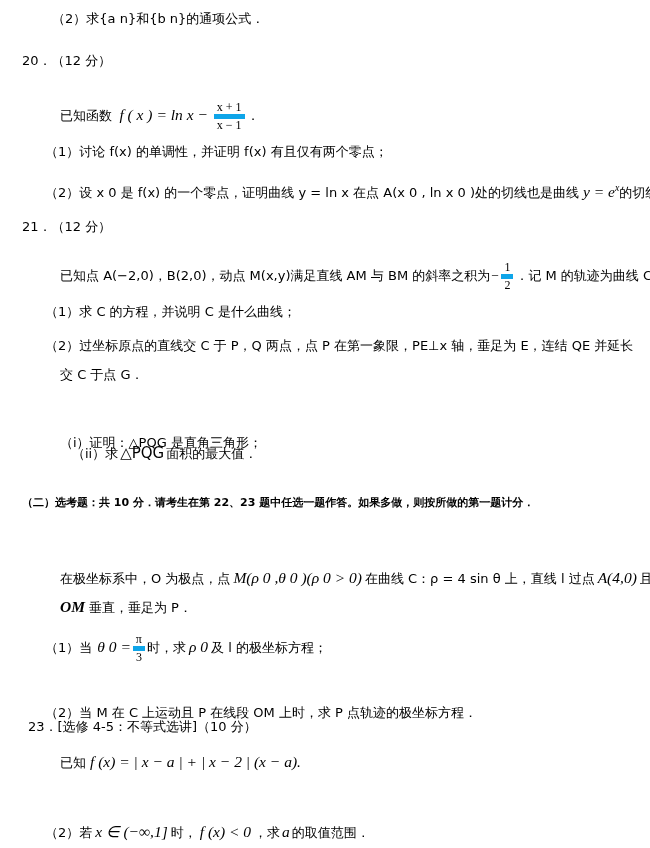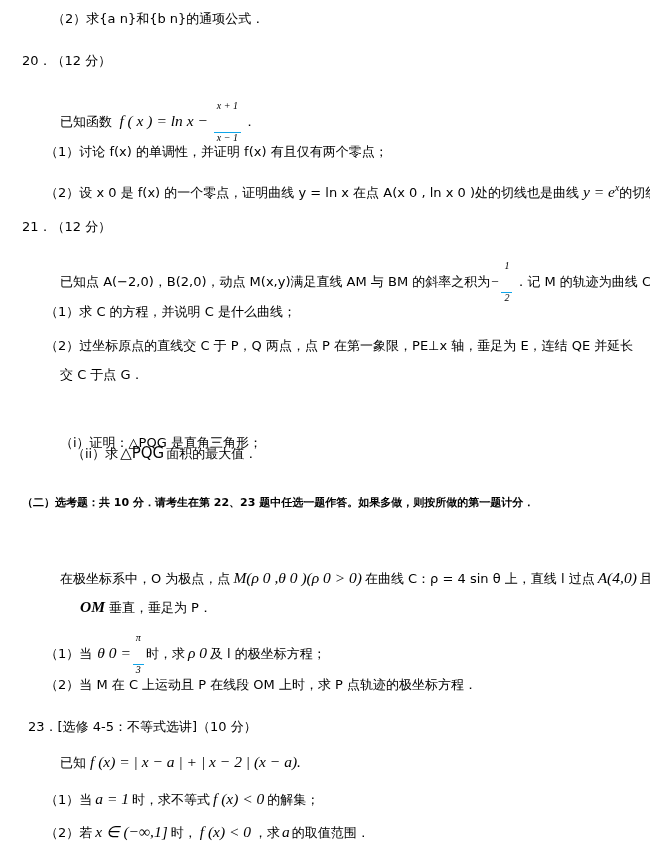--- a/index.html
+++ b/index.html
@@ -28,29 +28,28 @@
     font-size: 13.5px;
     line-height: 1.35;
   }
   .cn { font-family: "DejaVu Sans", sans-serif; font-size: 13px; }
   .mathi { font-family: "Liberation Serif", serif; font-style: italic; }
   .bold { font-weight: bold; }
   .frac {
     display: inline-block;
     vertical-align: middle;
     text-align: center;
-    font-style: italic;
     line-height: 1.05;
-    font-size: 10px;
+    font-size: 12px;
     margin: 0 2px;
     position: relative;
     top: -1px;
   }
   .frac .num { display: block; padding: 0 3px; }
-  .frac .den { display: block; border-top: 1px solid #0ea5e9; padding: 0 3px; margin-top: 20px; }
+  .frac .den { display: block; border-top: 5px solid #0ea5e9; padding: 0 3px; }
   .sup { font-size: 0.72em; vertical-align: super; font-style: italic; }
   .big { font-size: 15.5px; }
   .tri { font-family: "DejaVu Sans", sans-serif; font-size: 13px; }
 </style>
 </head>
 <body>
 
 <div class="page">
 
   <div class="line cn" style="left:52px; top:10px;">
@@ -102,41 +101,38 @@
   </div>
 
   <div class="line cn bold" style="left:22px; top:496px; font-size:11px;">
     <span>（二）选考题：共 10 分．请考生在第 22、23 题中任选一题作答。如果多做，则按所做的第一题计分．</span>
   </div>
 
 
   <div class="line" style="left:60px; top:568px;">
     <span class="cn">在极坐标系中，O 为极点，点</span><span class="mathi big" style="margin:0 3px;">M(ρ 0 ,θ 0 )(ρ 0 &gt; 0)</span><span class="cn">在曲线 C：ρ = 4 sin θ 上，直线 l 过点</span><span class="mathi big" style="margin:0 3px;">A(4,0)</span><span class="cn">且与</span>
   </div>
-  <div class="line" style="left:60px; top:597px;margin-left:20px;">
+  <div class="line" style="left:60px; top:597px;">
     <span class="mathi big bold">OM</span><span class="cn" style="margin-left:4px;">垂直，垂足为 P．</span>
   </div>
 
   <div class="line" style="left:45px; top:634px;">
     <span class="cn">（1）当</span><span class="mathi big" style="margin-left:5px;text-align:center;">θ 0 =</span><span class="frac"><span class="num">π</span><span class="den">3</span></span><span class="cn">时，求</span><span class="mathi big" style="margin:0 3px;">ρ 0</span><span class="cn">及 l 的极坐标方程；</span>
   </div>
 
-  <div class="line cn" style="left:45px; top:676px;">
+  <div class="line cn" style="left:45px; top:704px;">
     <span>（2）当 M 在 C 上运动且 P 在线段 OM 上时，求 P 点轨迹的极坐标方程．</span>
   </div>
 
   <div class="line cn" style="left:28px; top:718px;">
     <span>23．[选修 4-5：不等式选讲]（10 分）</span>
   </div>
 
   <div class="line" style="left:60px; top:752px;">
     <span class="cn">已知</span><span class="mathi big" style="margin-left:4px;">f (x) = | x − a | + | x − 2 | (x − a).</span>
   </div>
 
-  <div class="line" style="left:45px; top:789px;">
-    <span class="cn">（1）当</span><span class="mathi big" style="margin:0 3px;">a = 1</span><span class="cn">时，求不等式</span><span class="mathi big" style="margin:0 3px;">f (x) &lt; 0</span><span class="cn">的解集；</span>
-  </div>
 
   <div class="line" style="left:45px; top:822px;">
     <span class="cn">（2）若</span><span class="mathi big" style="margin:0 3px;">x ∈ (−∞,1]</span><span class="cn">时，</span><span class="mathi big" style="margin:0 3px;">f (x) &lt; 0</span><span class="cn">，求</span><span class="mathi big" style="margin:0 2px;">a</span><span class="cn">的取值范围．</span>
   </div>
 
 </div>
 
 </body></html>

